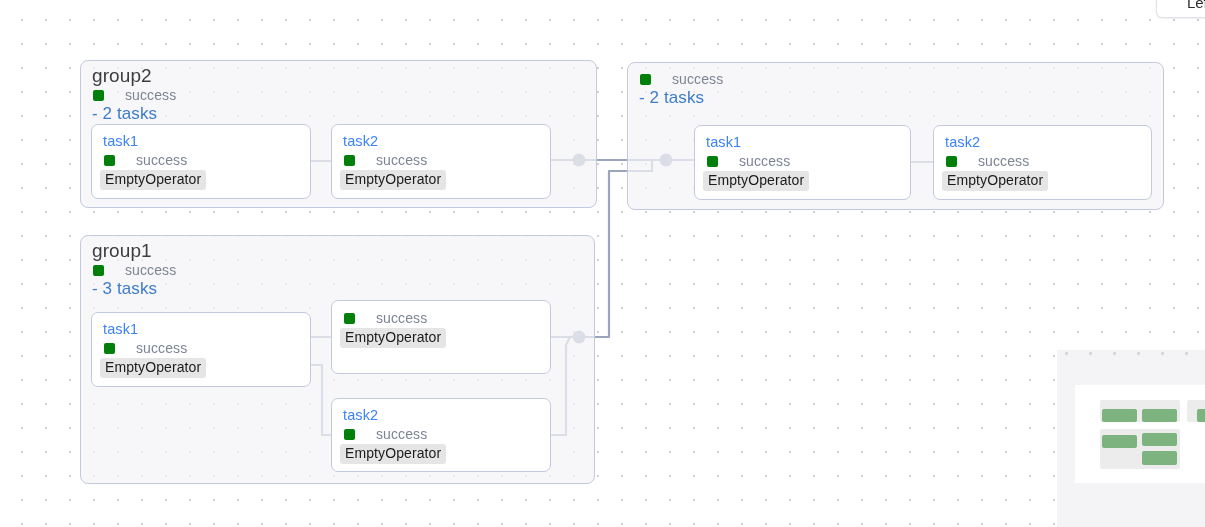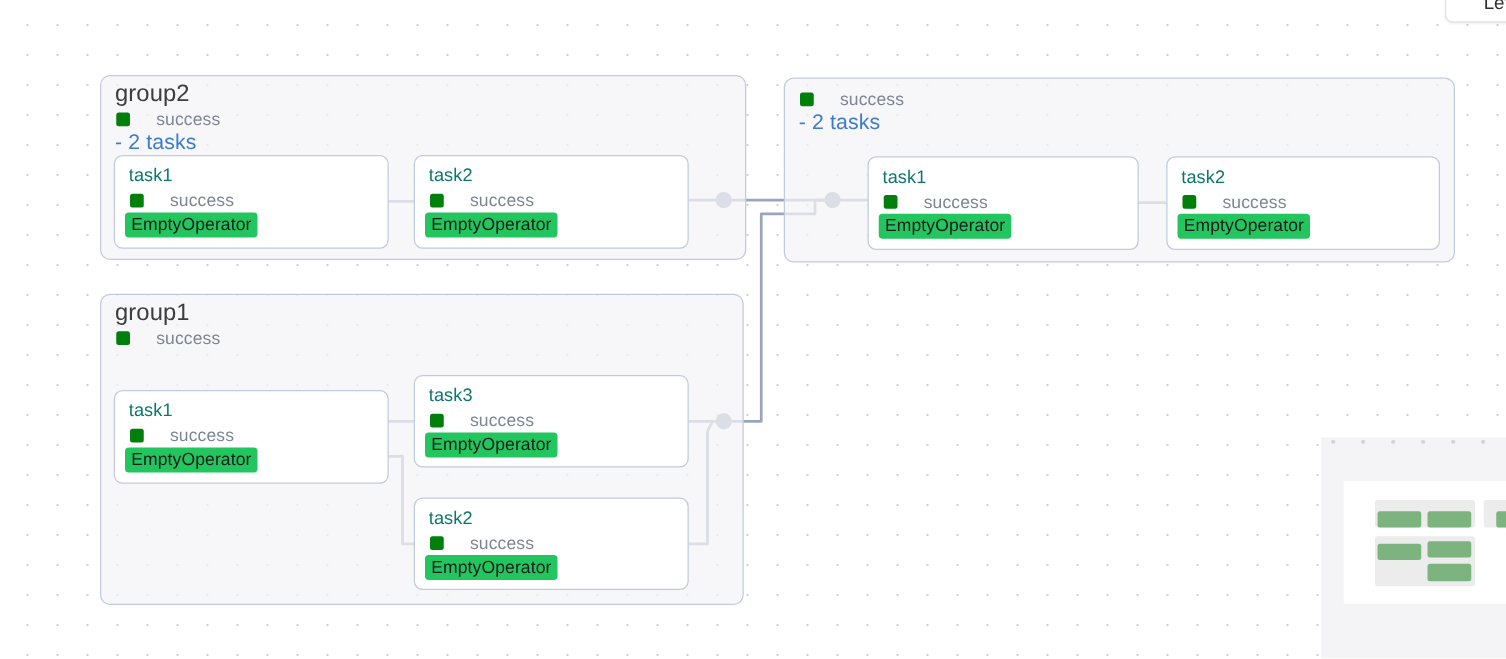--- a/index.html
+++ b/index.html
@@ -86,30 +86,30 @@
   .task-inner {
     position: absolute;
     left: 11px;
     top: 7px;
     right: 8px;
   }
   .task-title {
     display: block;
     font-size: 14.5px;
     line-height: 18px;
-    color: #0f766e;
+    color: #3b82f6;
     letter-spacing: 0.1px;
   }
   .operator-badge {
     display: inline-block;
     margin-top: 2px;
     margin-left: -3px;
     padding: 1px 5px 2px 5px;
     border-radius: 3px;
-    background: #22c55e;
+    background: #e5e5e5;
     font-size: 14px;
     line-height: 17px;
     color: #1b1b1b;
     letter-spacing: 0.1px;
   }
 
   
   #edges {
     position: absolute;
     left: 0; top: 0;
@@ -283,37 +283,37 @@
     </div>
   </div>
 
   <div class="group-panel" style="left:80px; top:235px; width:515px; height:249px;">
     <div class="group-header">
       <span class="group-title">group1</span>
       <div class="state-row">
         <span class="state-swatch"></span>
         <span class="state-label">success</span>
       </div>
+      <span class="group-tasks">- 3 tasks</span>
     </div>
   </div>
 
   <div class="task-node" style="left:91px; top:312px; width:220px; height:75px;">
     <div class="task-inner">
       <span class="task-title">task1</span>
       <div class="state-row">
         <span class="state-swatch"></span>
         <span class="state-label">success</span>
       </div>
       <span class="operator-badge">EmptyOperator</span>
     </div>
   </div>
 
   <div class="task-node" style="left:331px; top:300px; width:220px; height:74px;">
     <div class="task-inner">
-      <span class="task-title">task3</span>
       <div class="state-row">
         <span class="state-swatch"></span>
         <span class="state-label">success</span>
       </div>
       <span class="operator-badge">EmptyOperator</span>
     </div>
   </div>
 
   <div class="task-node" style="left:331px; top:398px; width:220px; height:74px;">
     <div class="task-inner">

